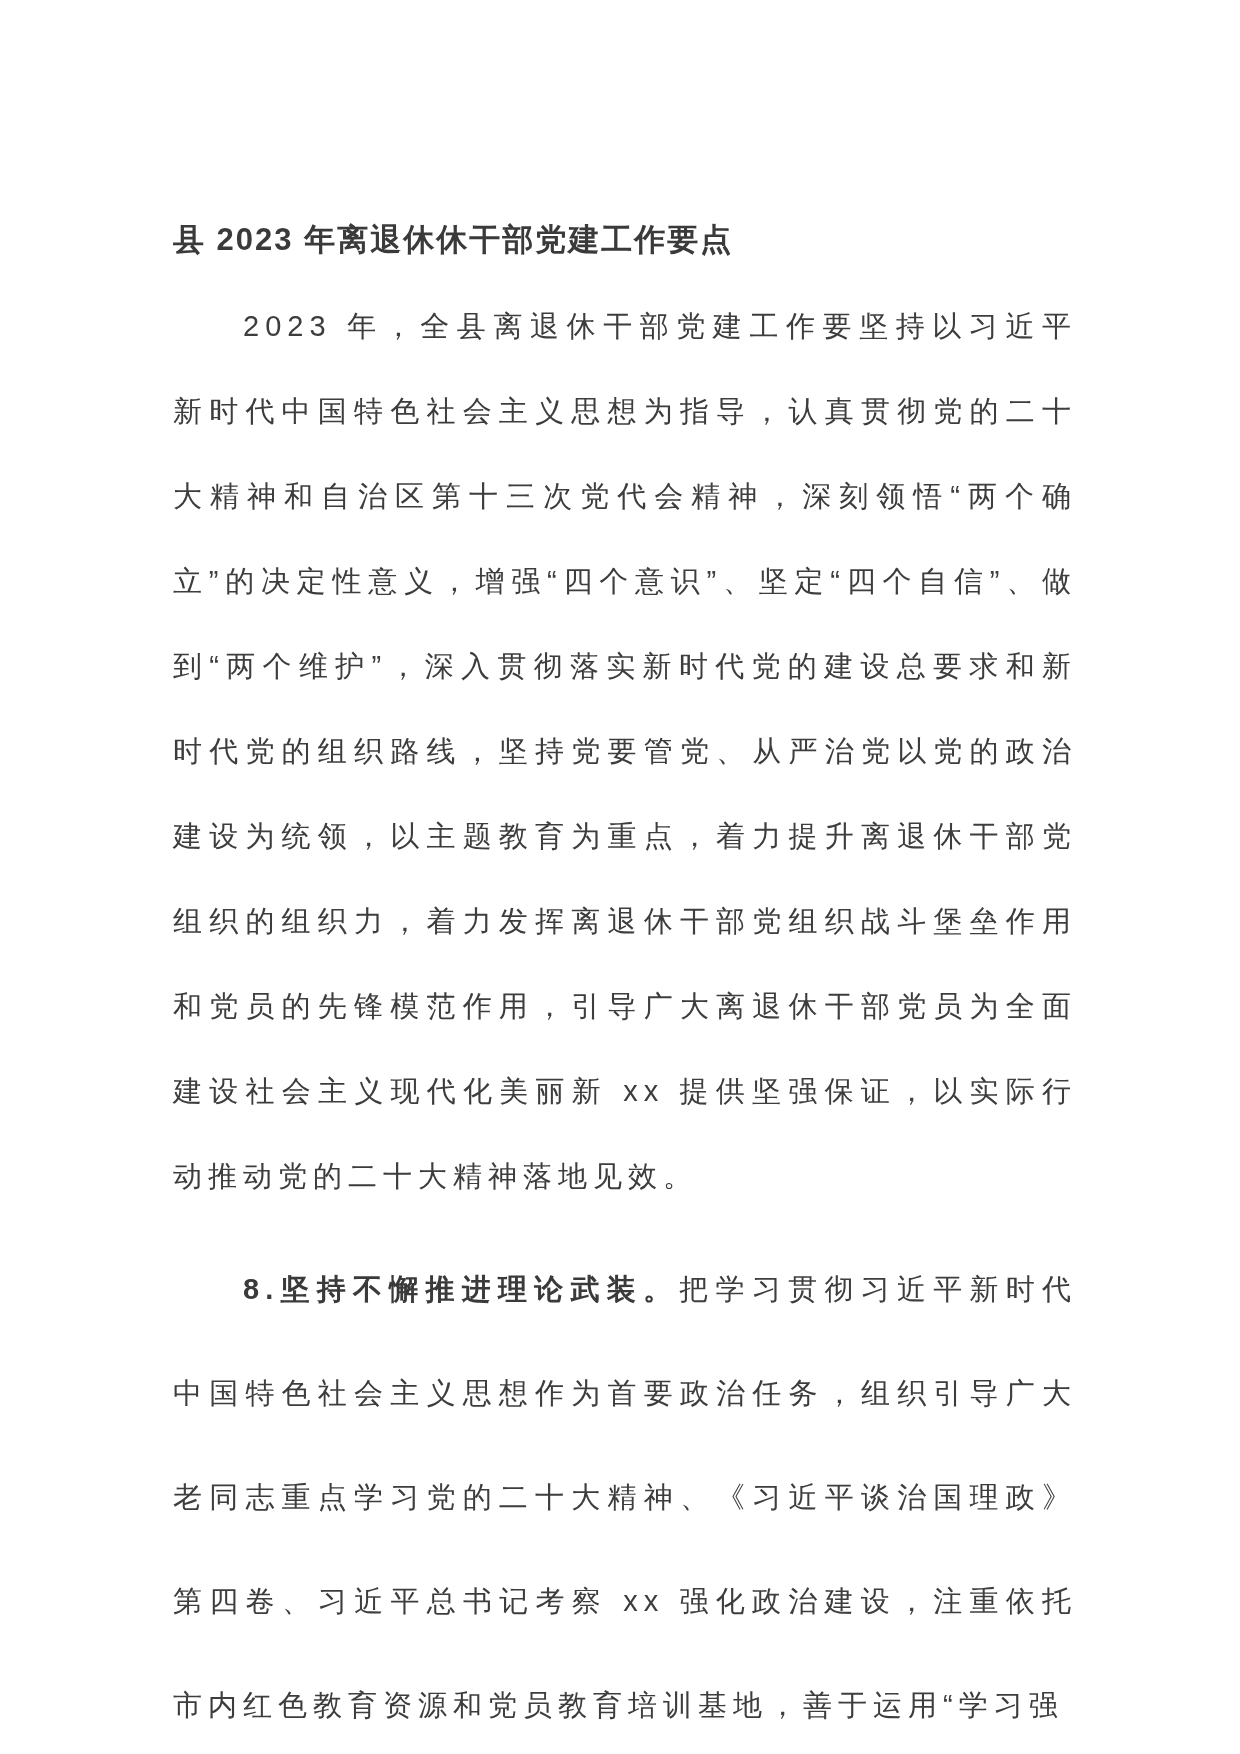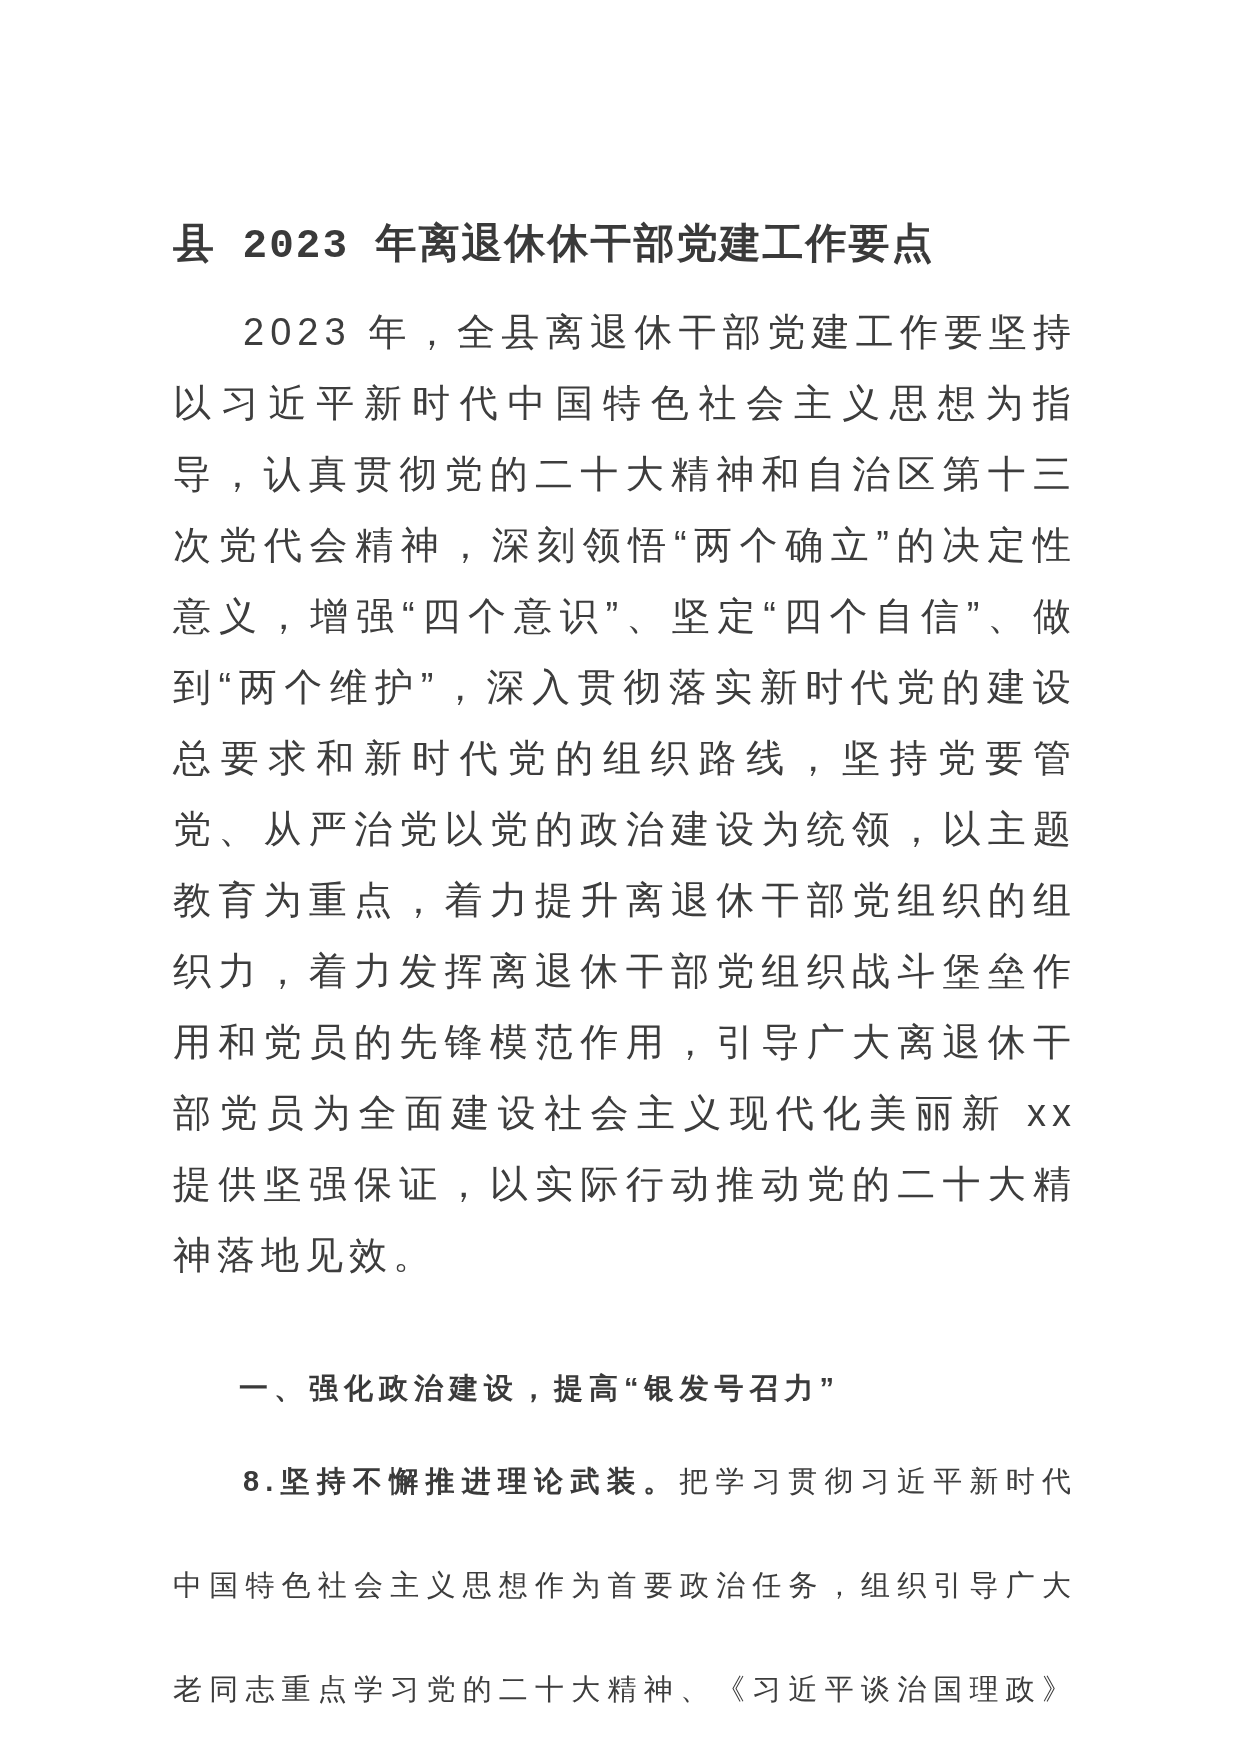--- a/index.html
+++ b/index.html
@@ -13,31 +13,30 @@
     height: 1754px;
     margin: 0 auto;
     background: #ffffff;
     box-sizing: border-box;
     padding: 196px 163px 0 173px;
     overflow: hidden;
     font-family: "Liberation Sans", "DejaVu Sans", sans-serif;
     color: #3d3d3d;
   }
   .doc-title {
-    font-size: 41px;
+    font-size: 31px;
     font-weight: bold;
     line-height: 46px;
     letter-spacing: 2px;
     color: #3a3a3a;
-    font-family: Liberation Mono, monospace;
   }
   .intro-para {
     margin: 21px 0 0 0;
-    font-size: 38px;
-    line-height: 71px;
+    font-size: 29px;
+    line-height: 85px;
     letter-spacing: 6px;
     text-align: justify;
     text-indent: 70px;
   }
   .section-heading {
     margin: 74px 0 0 0;
     font-size: 29px;
     font-weight: bold;
     line-height: 46px;
     letter-spacing: 6px;
@@ -58,16 +57,15 @@
   }
 </style>
 </head>
 <body>
 
 <div class="page">
   <h1 class="doc-title">县 2023 年离退休休干部党建工作要点</h1>
 
   <p class="intro-para">2023 年，全县离退休干部党建工作要坚持以习近平新时代中国特色社会主义思想为指导，认真贯彻党的二十大精神和自治区第十三次党代会精神，深刻领悟“两个确立”的决定性意义，增强“四个意识”、坚定“四个自信”、做到“两个维护”，深入贯彻落实新时代党的建设总要求和新时代党的组织路线，坚持党要管党、从严治党以党的政治建设为统领，以主题教育为重点，着力提升离退休干部党组织的组织力，着力发挥离退休干部党组织战斗堡垒作用和党员的先锋模范作用，引导广大离退休干部党员为全面建设社会主义现代化美丽新 xx 提供坚强保证，以实际行动推动党的二十大精神落地见效。</p>
 
-  <h2 class="section-heading">一、强化政治建设，提高“银发号召力”</h2>
 
   <p class="section-para"><span class="lead">8.坚持不懈推进理论武装。</span><span>把学习贯彻习近平新时代中国特色社会主义思想作为首要政治任务，组织引导广大老同志重点学习党的二十大精神、《习近平谈治国理政》第四卷、习近平总书记考察 xx 强化政治建设，注重依托市内红色教育资源和党员教育培训基地，善于运用“学习强</span></p>
 </div>
 
 </body></html>

